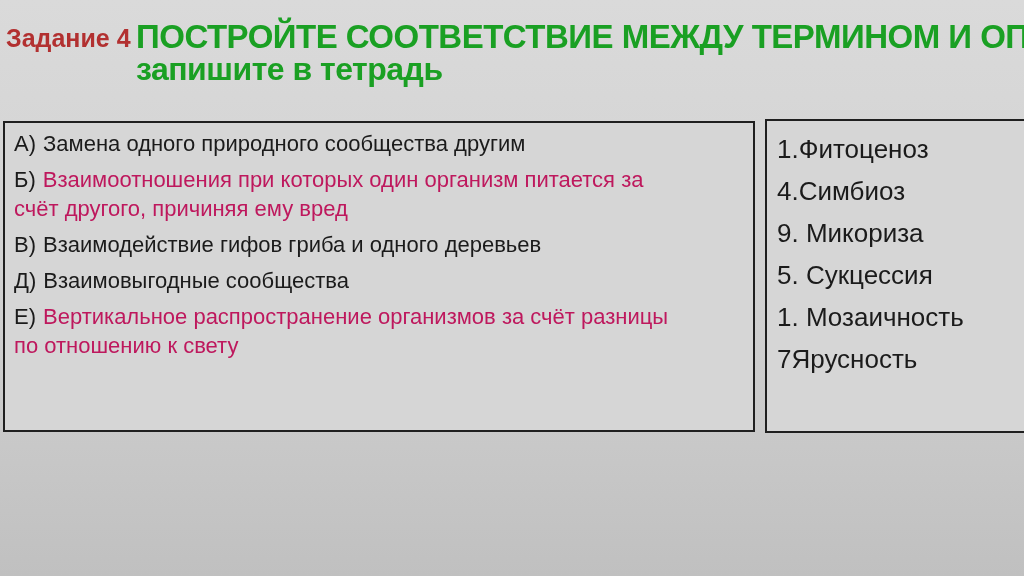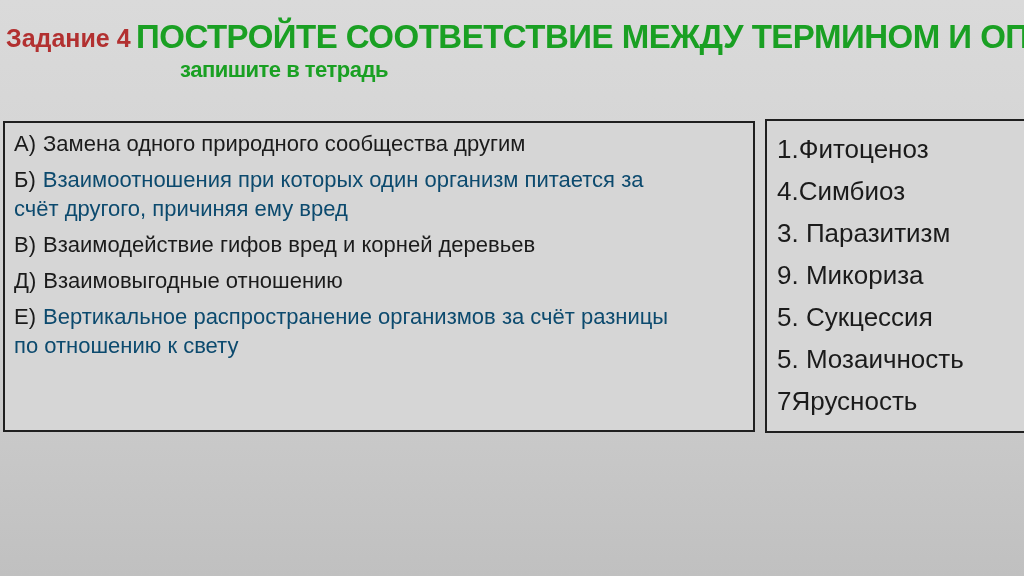--- a/index.html
+++ b/index.html
@@ -28,42 +28,42 @@
     position:absolute;
     left:136px;
     top:20px;
     width:884px;
     font-weight:bold;
     color:#1aa023;
     line-height:33px;
     letter-spacing:-0.5px;
   }
   .title-line1{font-size:33px;white-space:nowrap;}
-  .title-line2{font-size:22px;white-space:nowrap;margin-left:44px;}
+  .title-line2{font-size:32px;white-space:nowrap;}
   
   .defs-box{
     position:absolute;
     left:3px;
     top:121px;
     width:752px;
     height:311px;
     box-sizing:border-box;
     background:#d6d6d6;
     border:2px solid #1f1f1f;
     padding:6px 10px 12px 9px;
   }
   .def-item{
     margin:0 0 7px 0;
     font-size:22px;
     line-height:29px;
     color:#1b1b1b;
   }
   .def-prefix{margin-right:7px;color:#1b1b1b;}
   .def-text{white-space:pre-line;}
-  .def-text[data-color="blue"]{color:#0c4a6e;}
+  .def-text[data-color="blue"]{color:#be185d;}
   .def-text[data-color="black"]{color:#1b1b1b;}
   
   .terms-box{
     position:absolute;
     left:765px;
     top:119px;
     width:266px;
     height:314px;
     box-sizing:border-box;
     background:#d6d6d6;
@@ -87,29 +87,28 @@
 
   <div class="title">
     <div class="title-line1">ПОСТРОЙТЕ СООТВЕТСТВИЕ МЕЖДУ ТЕРМИНОМ И ОПРЕДЕЛЕНИЕМ,</div>
     <div class="title-line2">запишите в тетрадь</div>
   </div>
 
   <div class="defs-box">
     <p class="def-item"><span class="def-prefix">А)</span><span class="def-text" data-color="black">Замена одного природного сообщества другим</span></p>
     <p class="def-item"><span class="def-prefix">Б)</span><span class="def-text" data-color="blue">Взаимоотношения при которых один организм питается за
 счёт другого, причиняя ему вред</span></p>
-    <p class="def-item"><span class="def-prefix">В)</span><span class="def-text" data-color="black">Взаимодействие гифов вред и корней деревьев</span></p>
-    <p class="def-item"><span class="def-prefix">Д)</span><span class="def-text" data-color="black">Взаимовыгодные отношению</span></p>
+    <p class="def-item"><span class="def-prefix">В)</span><span class="def-text" data-color="black">Взаимодействие гифов гриба и одного деревьев</span></p>
+    <p class="def-item"><span class="def-prefix">Д)</span><span class="def-text" data-color="black">Взаимовыгодные сообщества</span></p>
     <p class="def-item"><span class="def-prefix">Е)</span><span class="def-text" data-color="blue">Вертикальное распространение организмов за счёт разницы
 по отношению к свету</span></p>
   </div>
 
   <div class="terms-box">
     <p class="term-item">1.Фитоценоз</p>
     <p class="term-item">4.Симбиоз</p>
-    <p class="term-item">3. Паразитизм</p>
     <p class="term-item">9. Микориза</p>
     <p class="term-item">5. Сукцессия</p>
-    <p class="term-item">5. Мозаичность</p>
+    <p class="term-item">1. Мозаичность</p>
     <p class="term-item">7Ярусность</p>
   </div>
 
 </div>
 
 </body></html>

